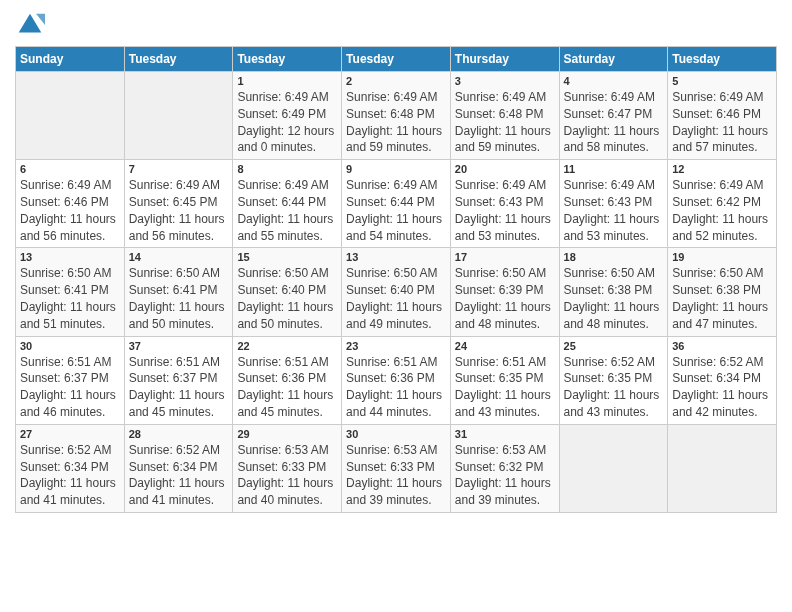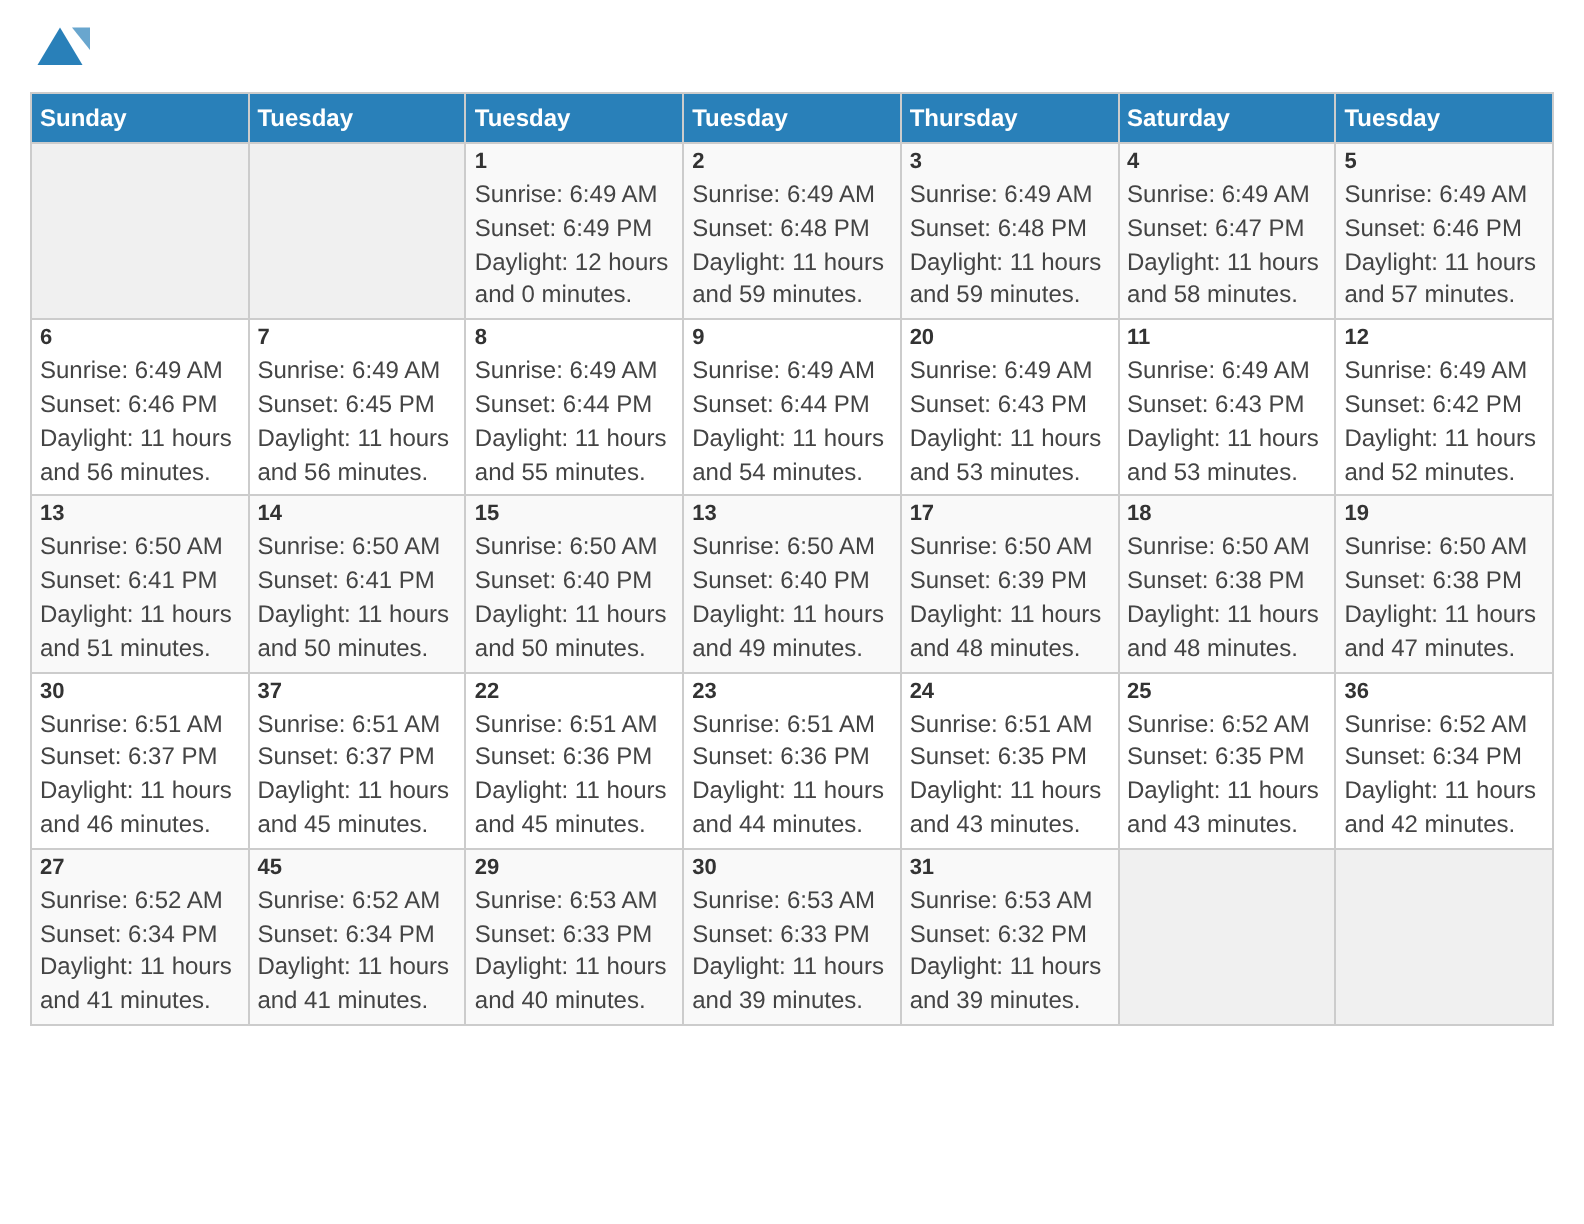--- a/index.html
+++ b/index.html
@@ -252,21 +252,21 @@
             <span class="day-number">36</span>
             <div class="day-info">Sunrise: 6:52 AM<br>Sunset: 6:34 PM<br>Daylight: 11 hours and 42 minutes.</div>
           </td>
         </tr>
         <tr>
           <td>
             <span class="day-number">27</span>
             <div class="day-info">Sunrise: 6:52 AM<br>Sunset: 6:34 PM<br>Daylight: 11 hours and 41 minutes.</div>
           </td>
           <td>
-            <span class="day-number">45</span>
+            <span class="day-number">28</span>
             <div class="day-info">Sunrise: 6:52 AM<br>Sunset: 6:34 PM<br>Daylight: 11 hours and 41 minutes.</div>
           </td>
           <td>
             <span class="day-number">29</span>
             <div class="day-info">Sunrise: 6:53 AM<br>Sunset: 6:33 PM<br>Daylight: 11 hours and 40 minutes.</div>
           </td>
           <td>
             <span class="day-number">30</span>
             <div class="day-info">Sunrise: 6:53 AM<br>Sunset: 6:33 PM<br>Daylight: 11 hours and 39 minutes.</div>
           </td>

